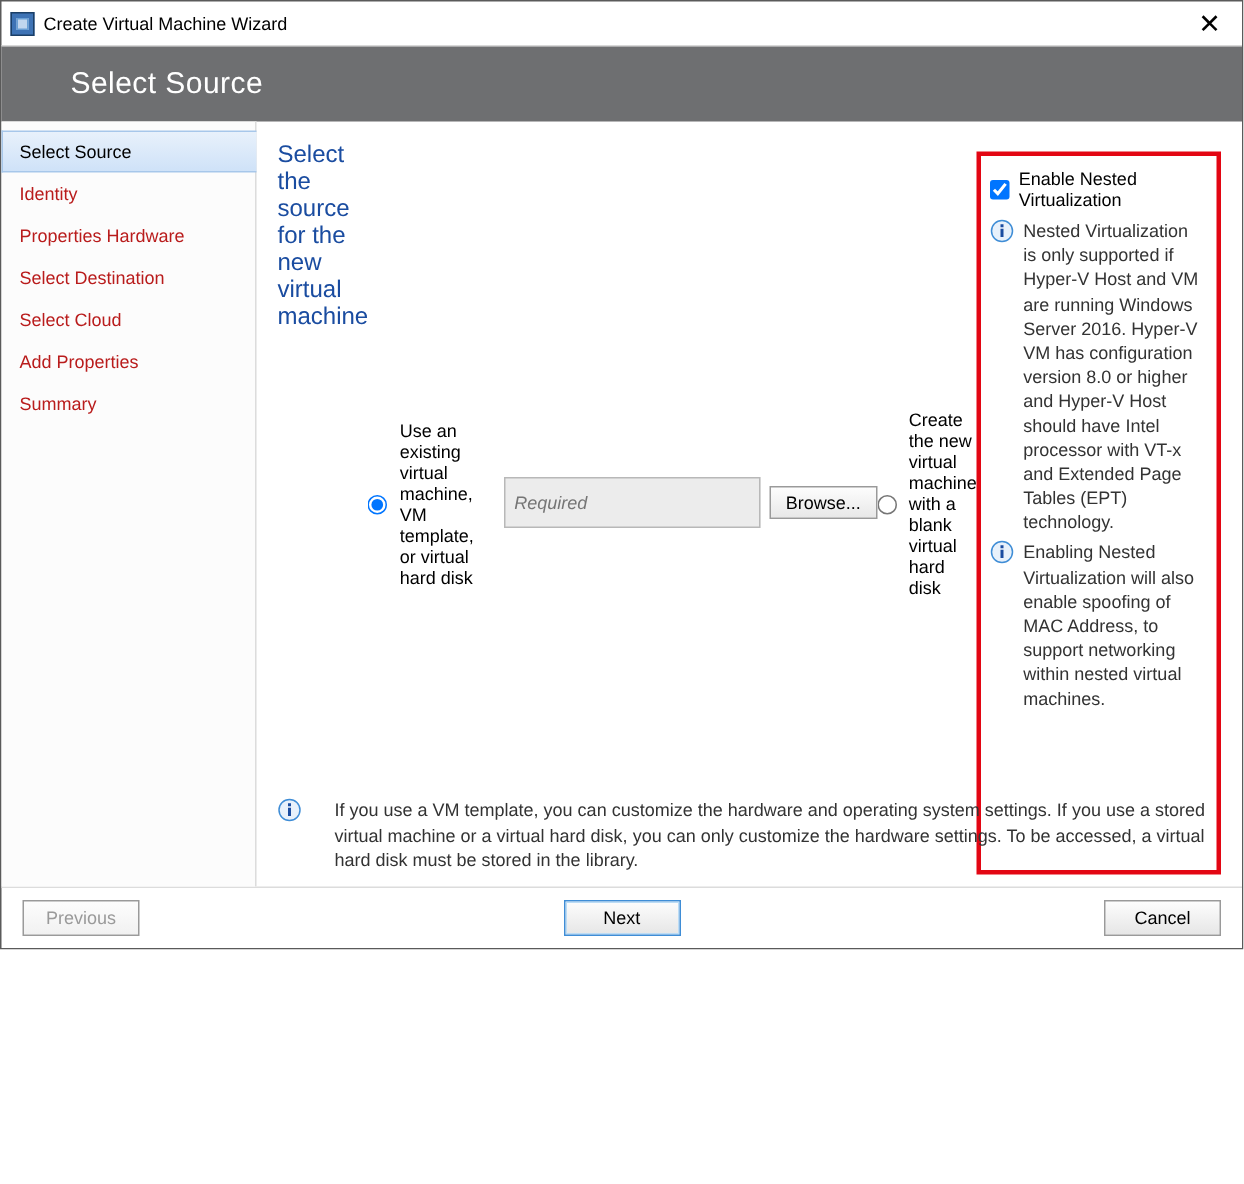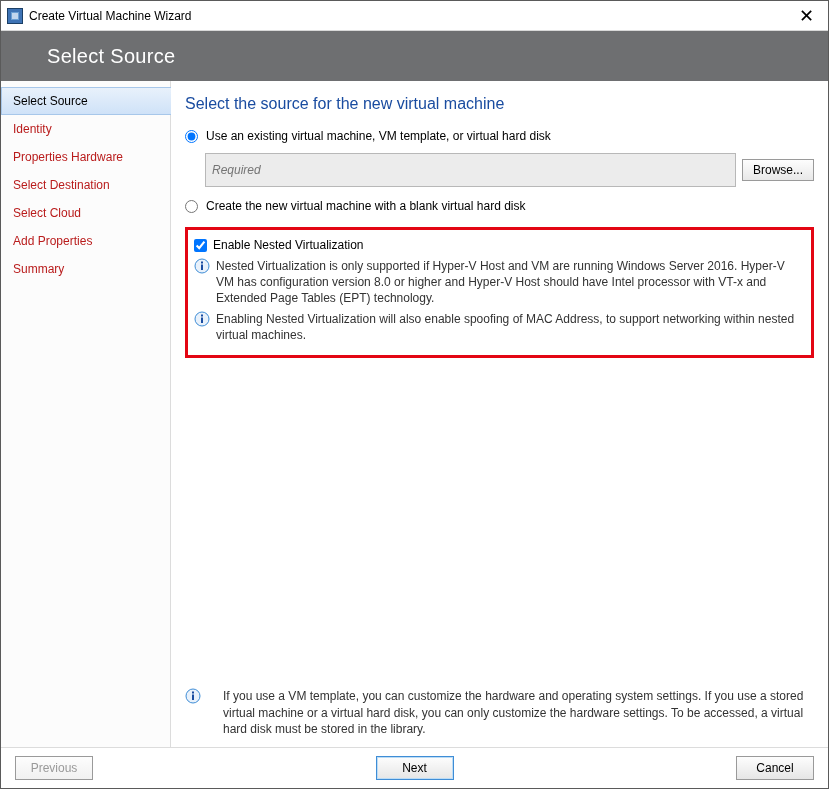--- a/index.html
+++ b/index.html
@@ -1,33 +1,33 @@
 <!DOCTYPE html>
 <html><head>
 <meta charset="utf-8">
 <style>
   * { box-sizing: border-box; }
   html, body { margin: 0; padding: 0; font-family: "Segoe UI", Tahoma, sans-serif; font-size: 12px; color: #333; background:#fff; }
-  .window { width: 829px; height: 789px; border: 1px solid #5a5a5a; display: flex; flex-direction: column; background:#fff; }
+  .window { width: 829px; height: 633px; border: 1px solid #5a5a5a; display: flex; flex-direction: column; background:#fff; }
   .titlebar { height: 30px; border-bottom: 1px solid #d8d8d8; display: flex; align-items:center; justify-content:space-between; padding: 0 8px 0 6px; }
   .titlebar .left { display:flex; align-items:center; gap:6px; }
   .app-icon { width:16px; height:16px; background:#3e73b5; border:1px solid #1b3f66; display:flex; align-items:center; justify-content:center; }
   .app-icon-inner { width:8px; height:8px; background:#c1d6ee; border:1px solid #6a9fd4; }
   .title-text { font-size:12px; color:#000; }
   .close-x { font-size:18px; line-height:1; color:#000; padding:0 6px; }
 
   .header-band { height: 50px; background:#6e6f71; color:#fff; display:flex; align-items:center; padding-left:46px; font-size:20px; font-weight:300; }
   .header-band span { letter-spacing:0.3px; }
 
   .body { flex:1; display:flex; min-height:0; position:relative; }
   .sidebar { width:170px; border-right:1px solid #dcdcdc; padding-top:6px; background:#fcfcfc; }
   .side-item { padding:7px 10px 7px 12px; color:#b91c1c; cursor:pointer; font-size:12px; }
   .side-item.active { background:linear-gradient(#e8f1fb,#cfe2f8); border:1px solid #a7c7ea; border-right:none; color:#000; margin-right:-1px; padding:6px 10px 6px 11px; }
 
-  .main { flex:1; display:flex; flex-direction:column; padding: 12px 14px 8px 14px; position:relative; }
+  .main { flex:1; display:flex; padding: 12px 14px 8px 14px; position:relative; }
   .main-heading { color:#1a4ca0; font-size:16px; font-weight:400; margin:2px 0 14px 0; }
 
   .radio-row { display:flex; align-items:center; gap:8px; margin:2px 0 6px 0; font-size:12px; color:#000; }
   input[type=radio] { width:13px; height:13px; margin:0; }
   input[type=checkbox] { width:13px; height:13px; margin:0; }
 
   .path-row { display:flex; gap:6px; margin:4px 0 10px 20px; align-items:center; }
   .path-input { flex:1; height:22px; border:1px solid #b8b8b8; background:#ececec; color:#8a8a8a; padding:16px 6px; font-style:italic; font-size:12px; }
   .browse-btn { width:72px; height:22px; border:1px solid #9a9a9a; background:linear-gradient(#fdfdfd,#e8e8e8); font-size:12px; cursor:pointer; }
 

